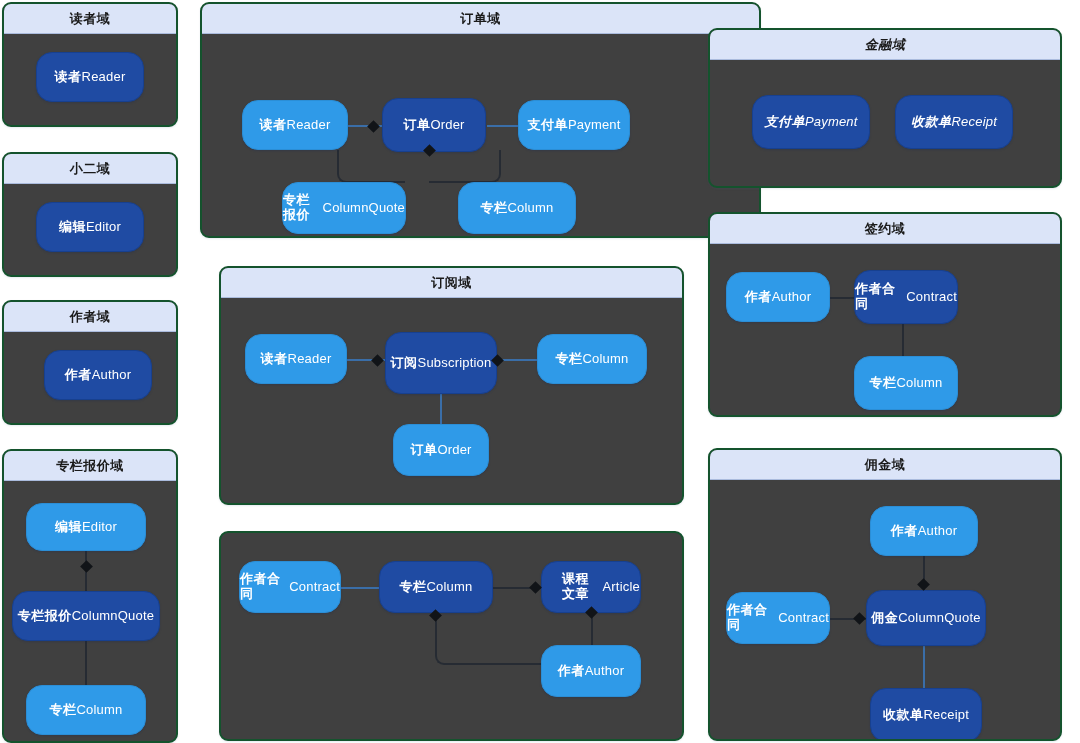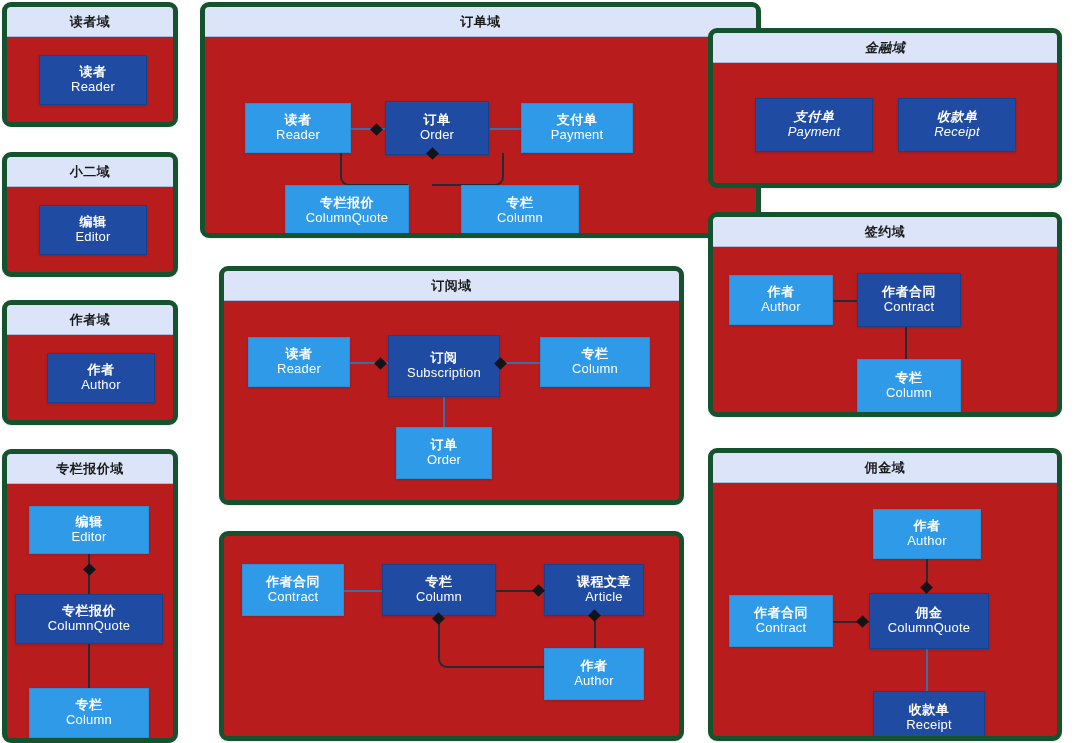--- a/index.html
+++ b/index.html
@@ -10,22 +10,22 @@
     font-family:"Liberation Sans","DejaVu Sans",sans-serif;
     position:relative;
     overflow:hidden;
   }
   #canvas{position:relative;width:1080px;height:743px;}
 
   
   .panel{
     position:absolute;
     box-sizing:border-box;
-    background:#b91c1c;
-    border:5px solid #14532d;
+    background:#404040;
+    border:2px solid #14532d;
     border-radius:9px;
     box-shadow:0 1px 2px rgba(70,90,140,.13);
     overflow:hidden;
   }
   .panel-header{
     box-sizing:border-box;
     width:100%;
     height:30px;
     background:#dbe4f8;
     border-bottom:1px solid #aabbdd;
@@ -34,23 +34,22 @@
     font-weight:bold;
     color:#1a1a1a;
     letter-spacing:.5px;
   }
   .panel-body{position:relative;width:100%;height:calc(100% - 30px);}
 
   
   .node{
     position:absolute;
     box-sizing:border-box;
-    border-radius:0;
+    border-radius:16px;
     display:flex;
-    flex-direction:column;
     align-items:center;
     justify-content:center;
     color:#ffffff;
     line-height:1.12;
     z-index:3;
     box-shadow:0 1px 2px rgba(20,40,90,.25);
   }
   .node .cn{font-size:13px;font-weight:bold;letter-spacing:.5px;}
   .node .en{font-size:13px;font-weight:normal;letter-spacing:.2px;}
   .node.dark{background:#1f4ba3;border:1px solid #17408f;}

